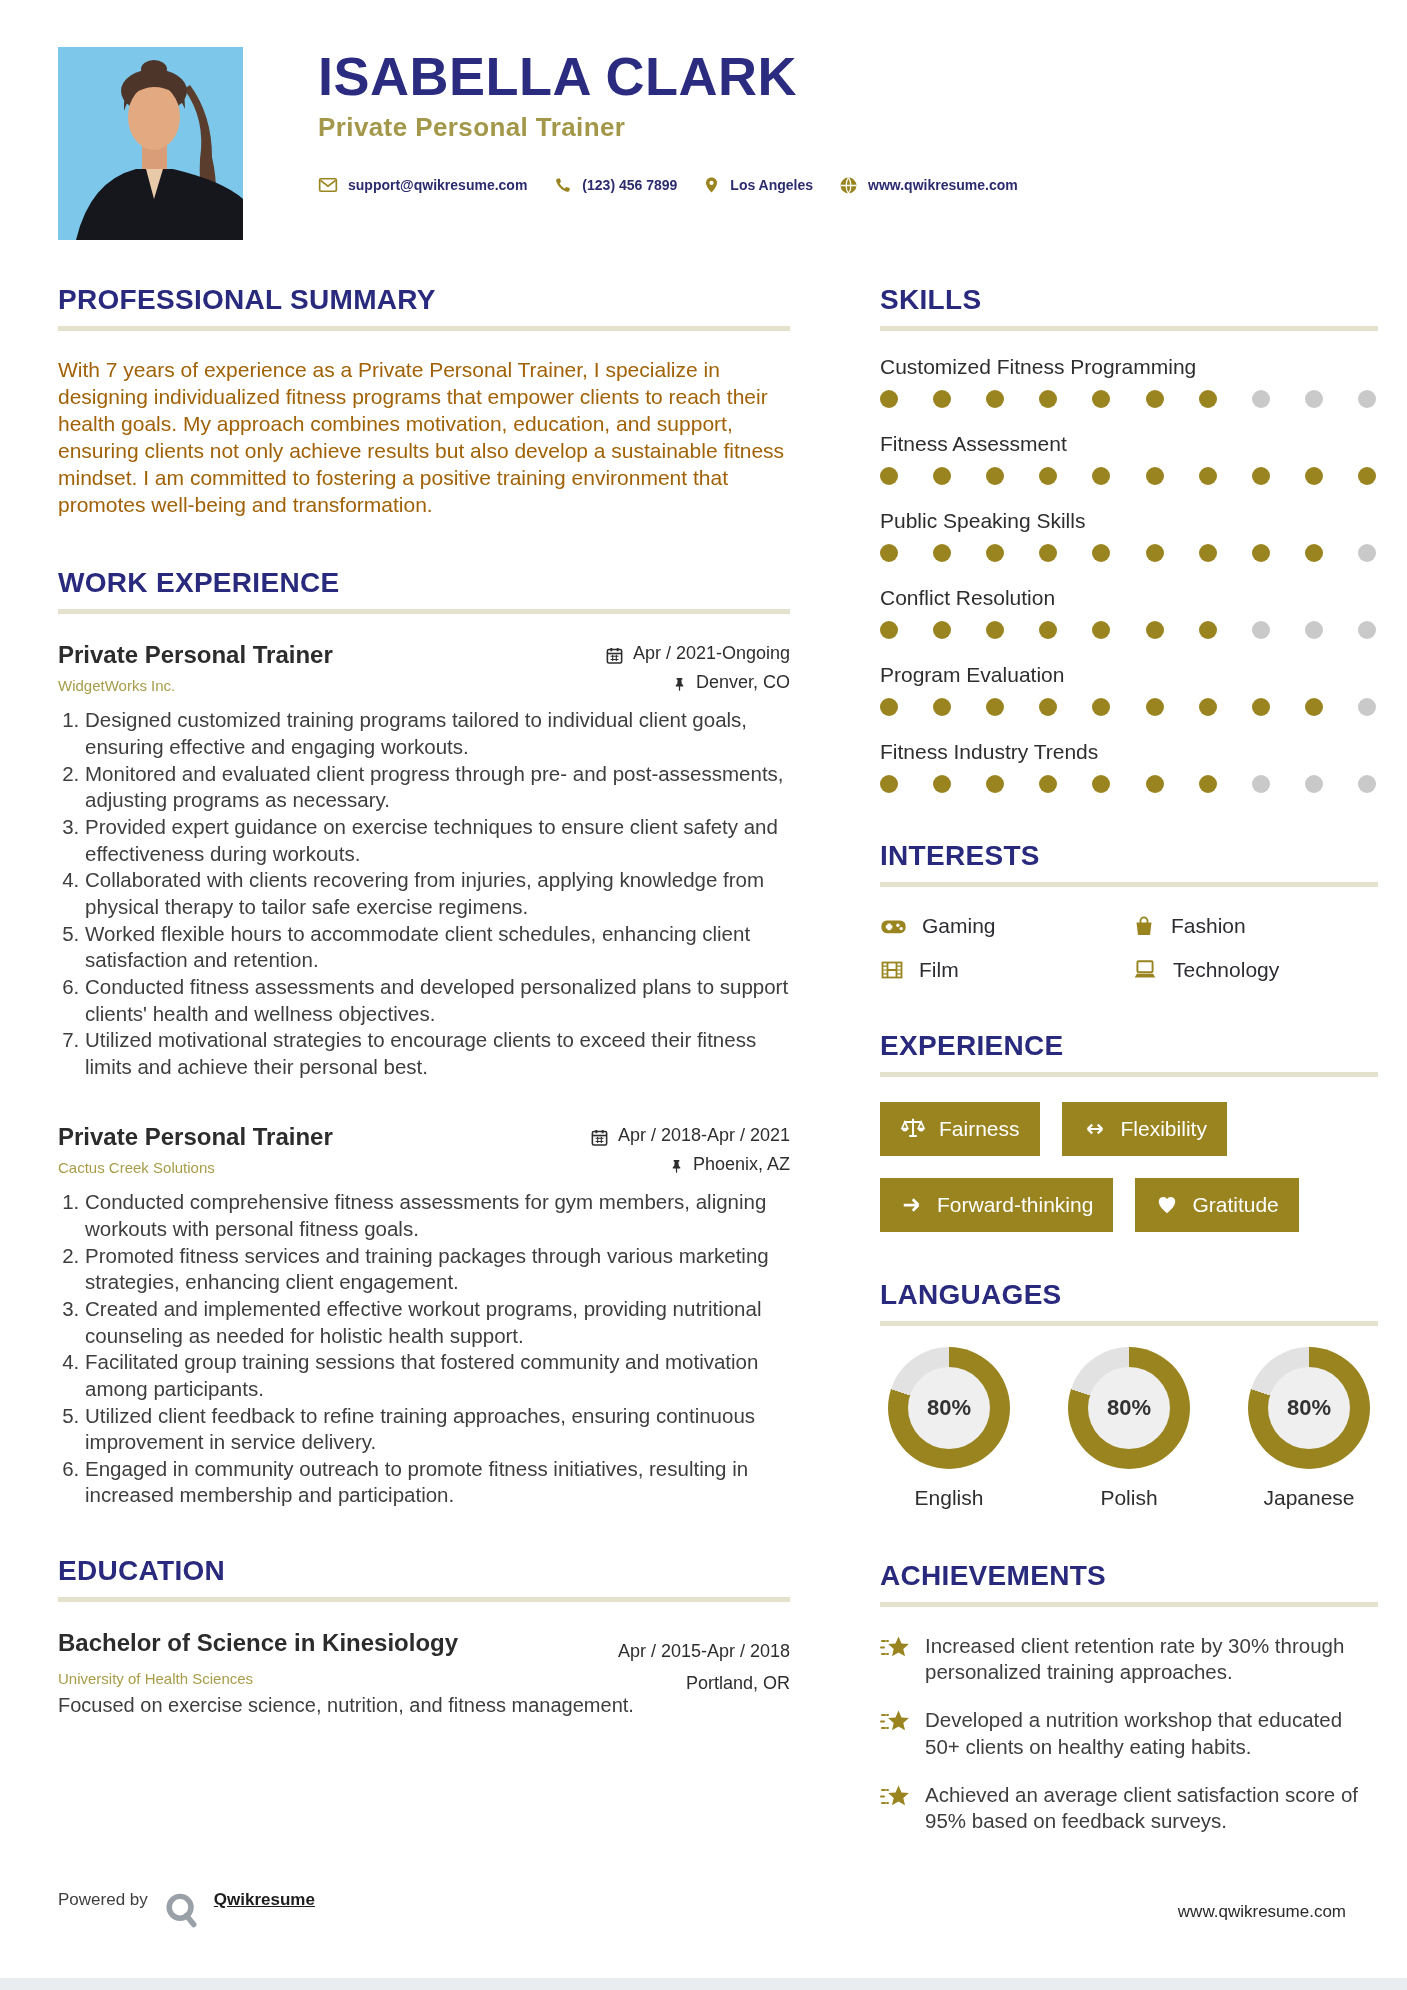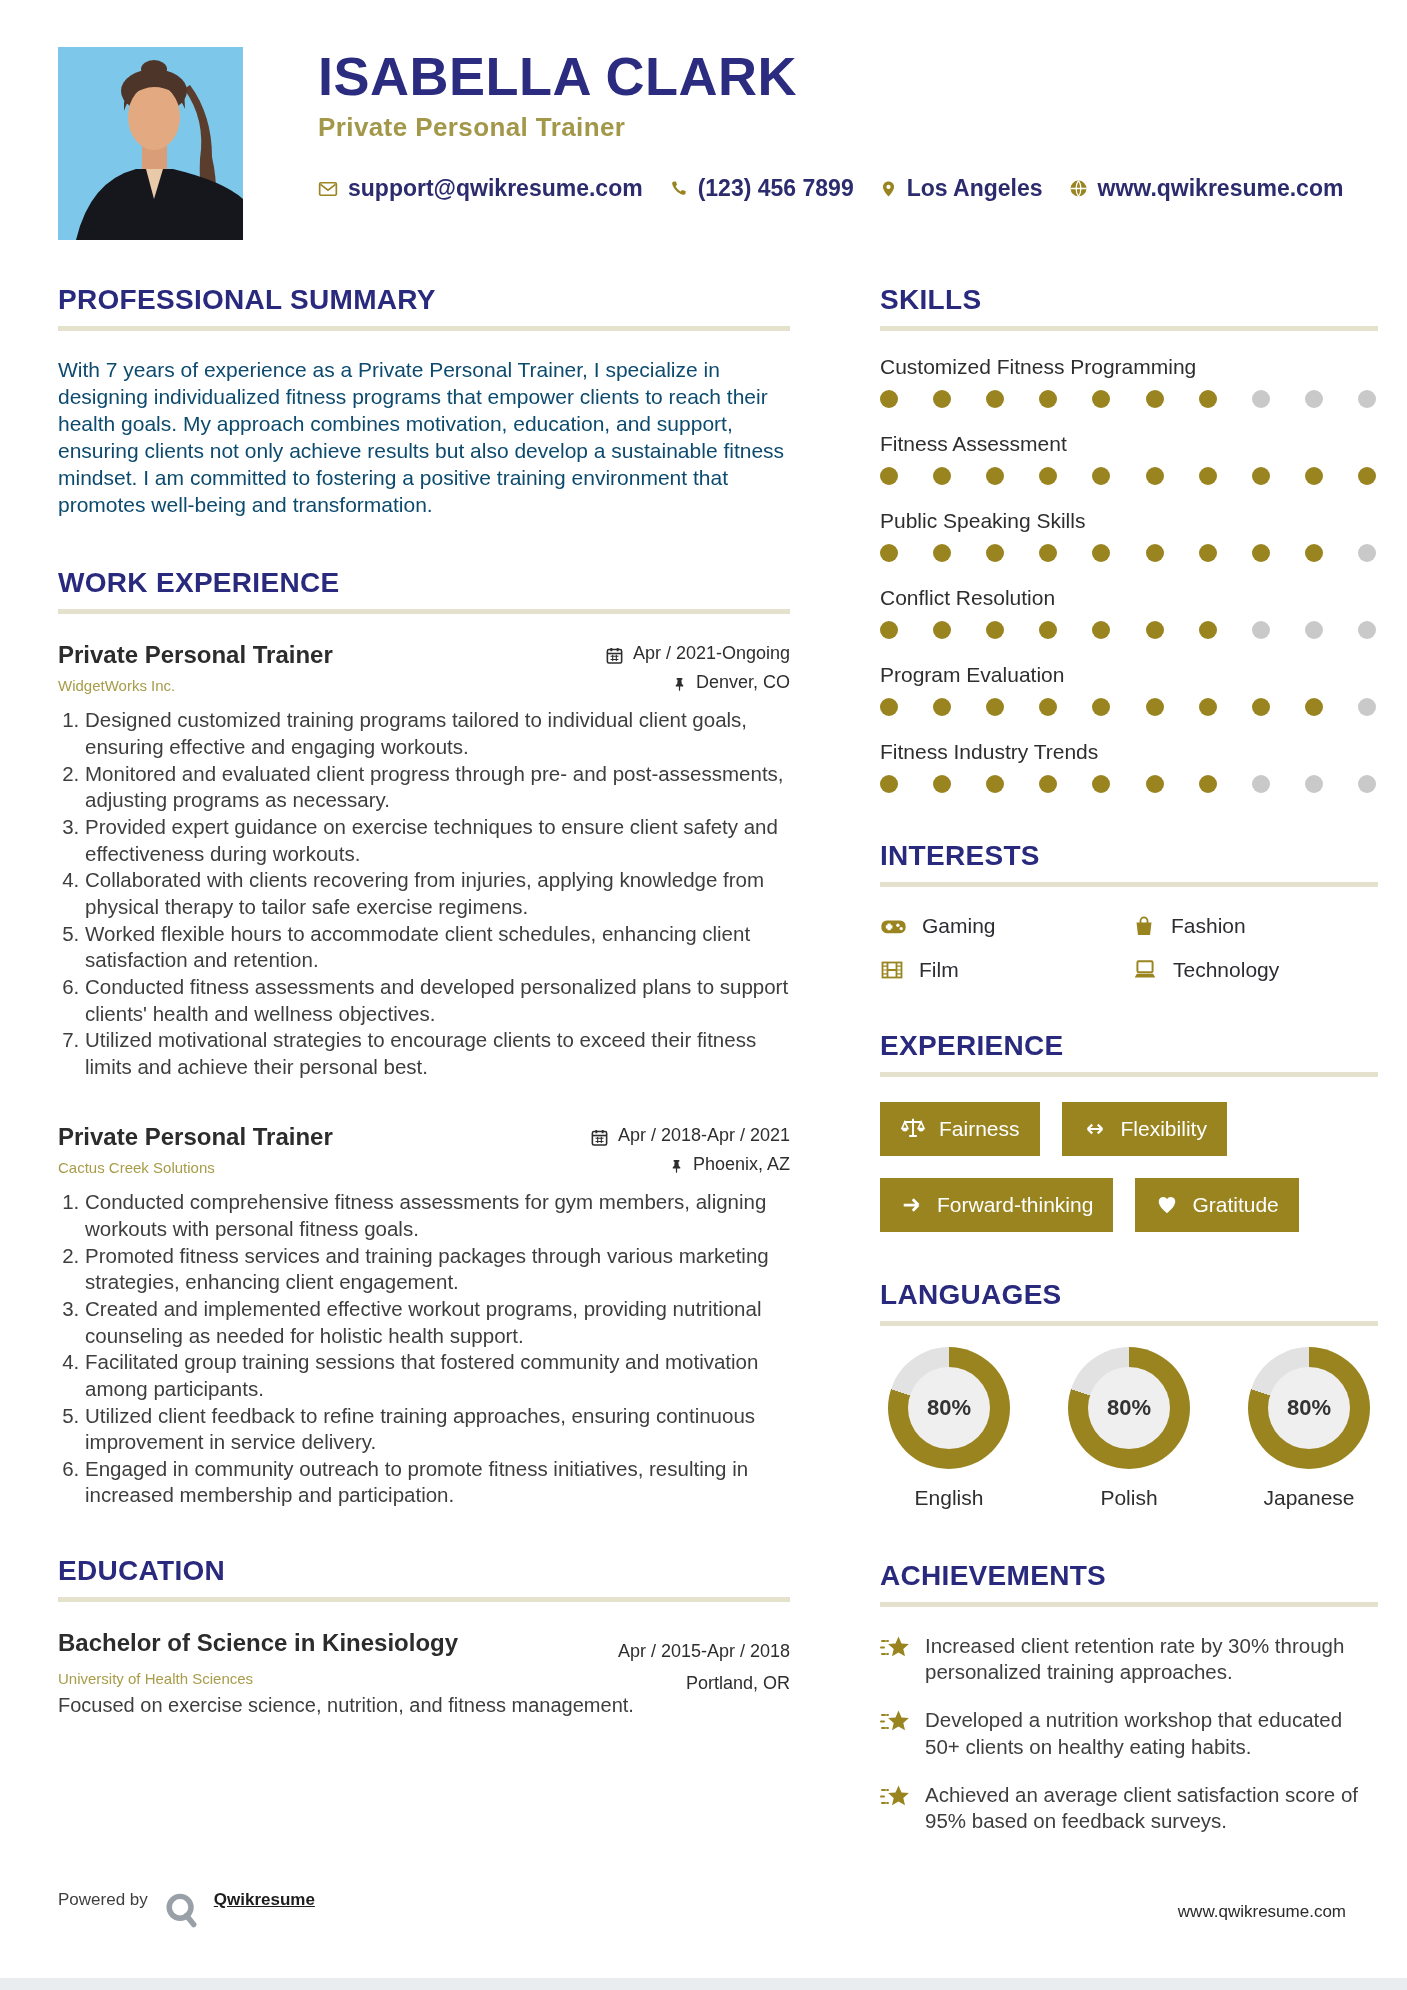--- a/index.html
+++ b/index.html
@@ -7,33 +7,33 @@
   .page { position:relative; width:1407px; height:1990px; margin:0 auto; background:#fff; overflow:hidden; }
   .content { padding:0 59px 0 58px; }
 
   
   .header { display:flex; padding-top:47px; }
   .photo { flex:none; width:185px; height:193px; background:#7dc8ea; }
   .header-text { margin-left:75px; padding-top:2px; }
   .name { font-size:54px; font-weight:bold; color:#2b2b80; letter-spacing:.5px; line-height:1.0; }
   .role { font-size:26px; font-weight:bold; color:#a3984a; margin-top:9px; letter-spacing:.4px; }
   .contact { display:flex; align-items:center; gap:26px; margin-top:32px; }
-  .contact-item { display:flex; align-items:center; gap:10px; font-size:23px; font-weight:bold; color:#2b2b6e; }
+  .contact-item { display:flex; align-items:center; gap:10px; font-size:14px; font-weight:bold; color:#2b2b6e; }
   .contact-item .icn { display:flex; }
 
   
   .columns { display:flex; margin-top:44px; }
   .col-left { width:732px; flex:none; }
   .col-right { width:498px; flex:none; margin-left:90px; }
 
   h2.section-title { font-size:28px; font-weight:bold; color:#29297d; letter-spacing:.3px; }
   .rule { height:5px; background:#e4e2cd; margin-top:10px; }
 
   
-  .summary { margin-top:25px; font-size:21px; line-height:1.29; color:#0c4a6e; }
+  .summary { margin-top:25px; font-size:21px; line-height:1.29; color:#a16207; }
   .work-section { margin-top:49px; }
   .edu-section { margin-top:46px; }
   .job { margin-top:27px; }
   .job + .job { margin-top:43px; }
   .job-head, .job-sub { display:flex; justify-content:space-between; align-items:baseline; }
   .job-title { font-size:24px; font-weight:bold; color:#2c2c2c; }
   .company { font-size:15px; color:#a89c49; margin-top:8px; }
   .meta { display:flex; align-items:center; gap:9px; font-size:18px; color:#2e2e2e; white-space:nowrap; }
   .meta .icn { display:flex; position:relative; top:2px; }
   ol.bullets { margin-top:13px; padding-left:27px; font-size:20.5px; line-height:1.3; color:#3e3e3e; }

